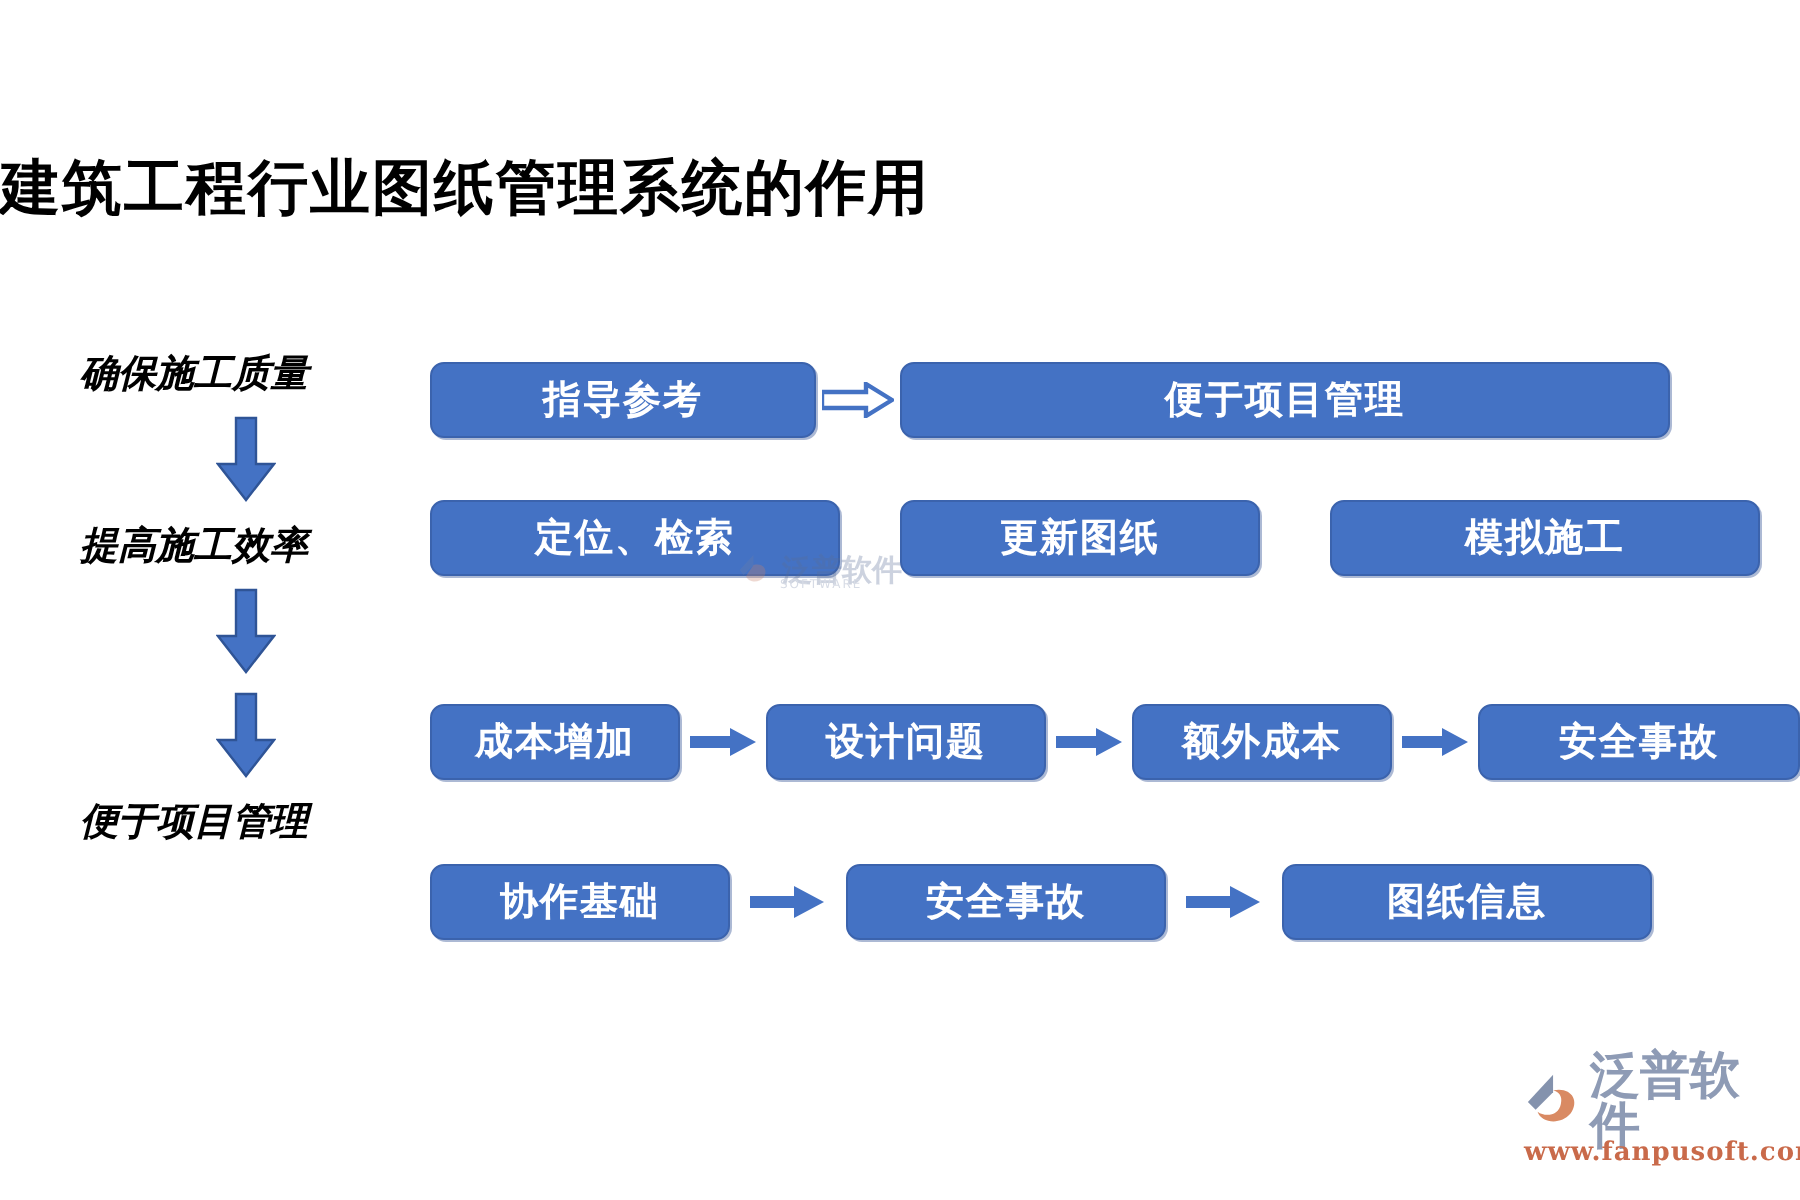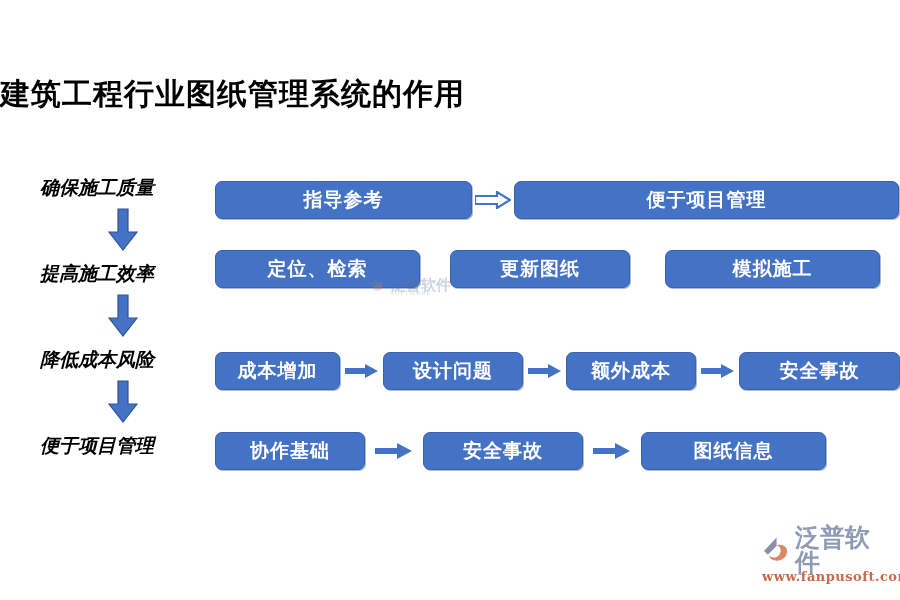--- a/index.html
+++ b/index.html
@@ -178,33 +178,32 @@
   </div>
 
   <div class="left-label">提高施工效率</div>
 
   <div class="down-arrow-wrap">
     <svg class="down-arrow" viewBox="0 0 30 44">
       <polygon points="10,1 20,1 20,24 29,24 15,42 1,24 10,24" fill="#4472c4" stroke="#2f5496" stroke-width="1.2"></polygon>
     </svg>
   </div>
 
-  <div class="left-label">降低成本风险</div>
 
   <div class="down-arrow-wrap">
     <svg class="down-arrow" viewBox="0 0 30 44">
       <polygon points="10,1 20,1 20,24 29,24 15,42 1,24 10,24" fill="#4472c4" stroke="#2f5496" stroke-width="1.2"></polygon>
     </svg>
   </div>
 
   <div class="left-label">便于项目管理</div>
 </div>
 
 <div class="row" id="row-1">
-  <div class="node-box" style="width:257px">指导参考</div>
+  <div class="node-box" style="width:193px">指导参考</div>
 
   <div class="arrow-cell" style="width:42px">
     <svg class="arrow-svg" width="36" height="18" viewBox="0 0 36 18">
       <polygon points="0,5 22,5 22,1 35,9 22,17 22,13 0,13" fill="none" stroke="#4472c4" stroke-width="2.2" stroke-linejoin="miter"></polygon>
     </svg>
   </div>
 
   <div class="node-box" style="width:385px">便于项目管理</div>
 </div>
 

